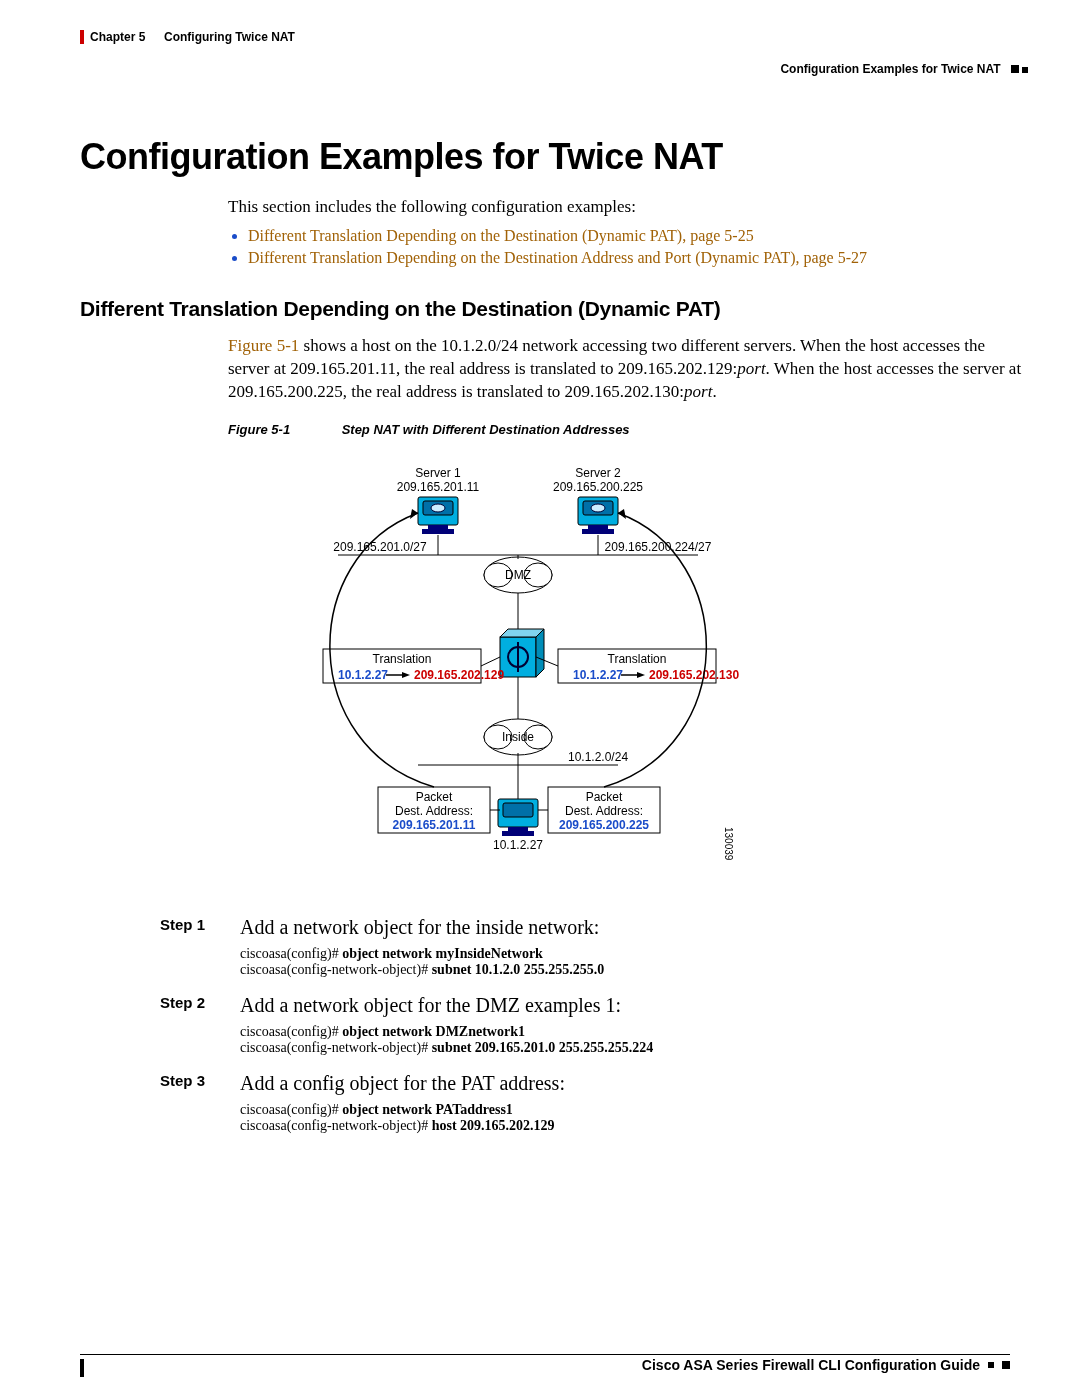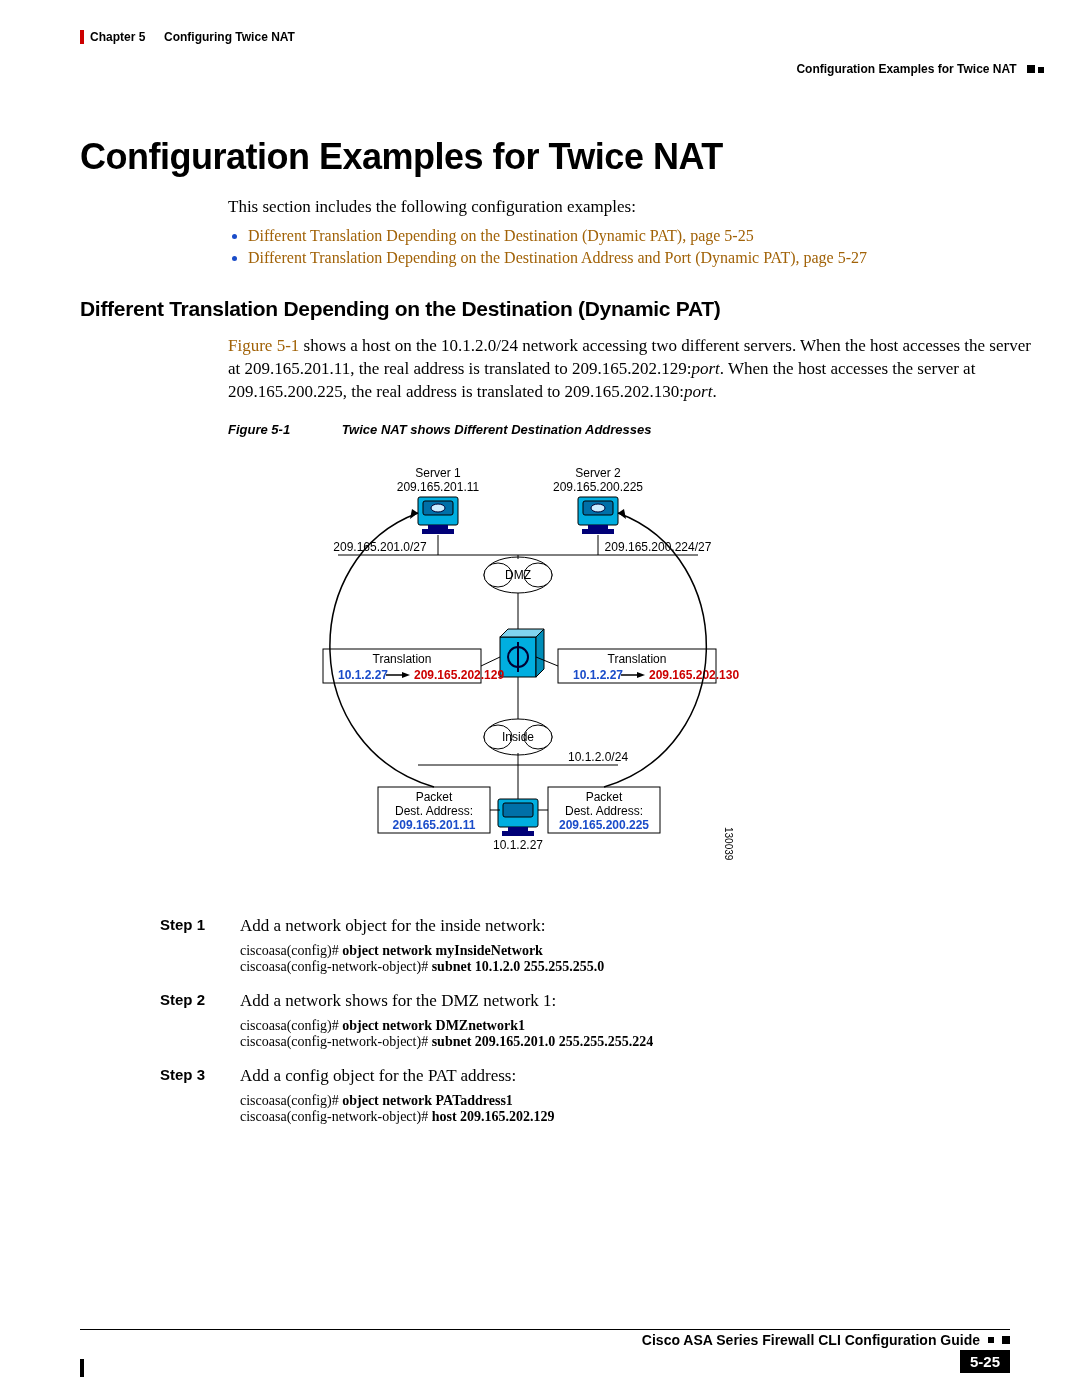--- a/index.html
+++ b/index.html
@@ -4,21 +4,21 @@
 <style>
   body {
     margin: 0;
     padding: 0;
     font-family: "Times New Roman", Times, serif;
     background: #fff;
     color: #000;
     width: 1080px;
   }
   .page {
-    padding: 30px 36px 30px 80px;
+    padding: 30px 52px 30px 80px;
     position: relative;
     min-height: 1337px;
   }
   .header-row {
     display: flex;
     justify-content: space-between;
     align-items: center;
     font-family: Arial, Helvetica, sans-serif;
     font-size: 12px;
     font-weight: bold;
@@ -73,21 +73,21 @@
   .diagram .cloud { fill:#fff; stroke:#000; stroke-width:1;}
   .diagram .box { fill:#fff; stroke:#000; stroke-width:1;}
   .diagram .flowline { fill:none; stroke:#000; stroke-width:1.5;}
   .diagram .arrow { fill:#000;}
   .diagram .blue { fill:#1a4cc9; font-weight:bold;}
   .diagram .red  { fill:#c00; font-weight:bold;}
   .diagram .rot  { writing-mode: vertical-rl; font-size:10px;}
   .steps { margin-top: 25px; }
   .step-row { display:flex; gap: 20px; margin-bottom:4px;}
   .step-label { font-family: Arial, Helvetica, sans-serif; font-weight:bold; font-size:15px; width:60px; margin-left:80px;}
-  .step-text { font-size:17px; flex:1;}
+  .step-text { font-size:20px; flex:1;}
   pre.cli {
     font-family: Liberation Serif, serif;
     font-size: 14px;
     margin: 7px 0 16px 160px;
     white-space: pre;
   }
   pre.cli .cmd { font-weight:bold;}
   .footer {
     position:absolute; bottom:24px; left:80px; right:70px;
   }
@@ -128,21 +128,21 @@
 
   <h2>Different Translation Depending on the Destination (Dynamic PAT)</h2>
 
   <div class="body-indent">
     <p class="body">
       <a class="xref" href="#">Figure 5-1</a><span> shows a host on the 10.1.2.0/24 network accessing two different servers. When the host accesses the server at 209.165.201.11, the real address is translated to 209.165.202.129:</span><span class="italic">port</span><span>. When the host accesses the server at 209.165.200.225, the real address is translated to 209.165.202.130:</span><span class="italic">port</span><span>.</span>
     </p>
 
     <div class="figure-caption">
       <span class="figlabel">Figure 5-1</span>
-      <span>Twice NAT shows Different Destination Addresses</span>
+      <span>Step NAT with Different Destination Addresses</span>
     </div>
 
     <svg class="diagram" viewBox="0 0 520 420">
 
       <g>
         <rect class="srv-body" x="150" y="50" width="40" height="28" rx="2"></rect>
         <rect class="srv-screen" x="155" y="54" width="30" height="14" rx="2"></rect>
         <ellipse cx="170" cy="61" rx="7" ry="4" fill="#cceeff" stroke="#003"></ellipse>
         <rect x="160" y="78" width="20" height="4" fill="#007"></rect>
         <rect x="154" y="82" width="32" height="5" fill="#007"></rect>
@@ -244,39 +244,36 @@
   <div class="steps" id="steps-container">
       <div class="step-row">
         <div class="step-label">Step 1</div>
         <div class="step-text">Add a network object for the inside network:</div>
       </div>
       <pre class="cli"><span>ciscoasa(config)# </span><span class="cmd">object network myInsideNetwork</span>
 <span>ciscoasa(config-network-object)# </span><span class="cmd">subnet 10.1.2.0 255.255.255.0</span>
 </pre>
       <div class="step-row">
         <div class="step-label">Step 2</div>
-        <div class="step-text">Add a network shows for the DMZ network 1:</div>
+        <div class="step-text">Add a network object for the DMZ examples 1:</div>
       </div>
       <pre class="cli"><span>ciscoasa(config)# </span><span class="cmd">object network DMZnetwork1</span>
 <span>ciscoasa(config-network-object)# </span><span class="cmd">subnet 209.165.201.0 255.255.255.224</span>
 </pre>
       <div class="step-row">
         <div class="step-label">Step 3</div>
         <div class="step-text">Add a config object for the PAT address:</div>
       </div>
       <pre class="cli"><span>ciscoasa(config)# </span><span class="cmd">object network PATaddress1</span>
 <span>ciscoasa(config-network-object)# </span><span class="cmd">host 209.165.202.129</span>
 </pre>
     </div>
 
   <div class="footer">
     <div class="footer-rule"></div>
     <div class="footer-row">
       <span class="footer-title">Cisco ASA Series Firewall CLI Configuration Guide</span>
       <span class="sq sm"></span>
       <span class="sq"></span>
     </div>
-    <div style="display:flex; justify-content:flex-end; margin-top:2px;">
-      <span class="pagenum-box">5-25</span>
-    </div>
     <span class="footer-left-bar"></span>
   </div>
 </div>
 
 </body></html>

